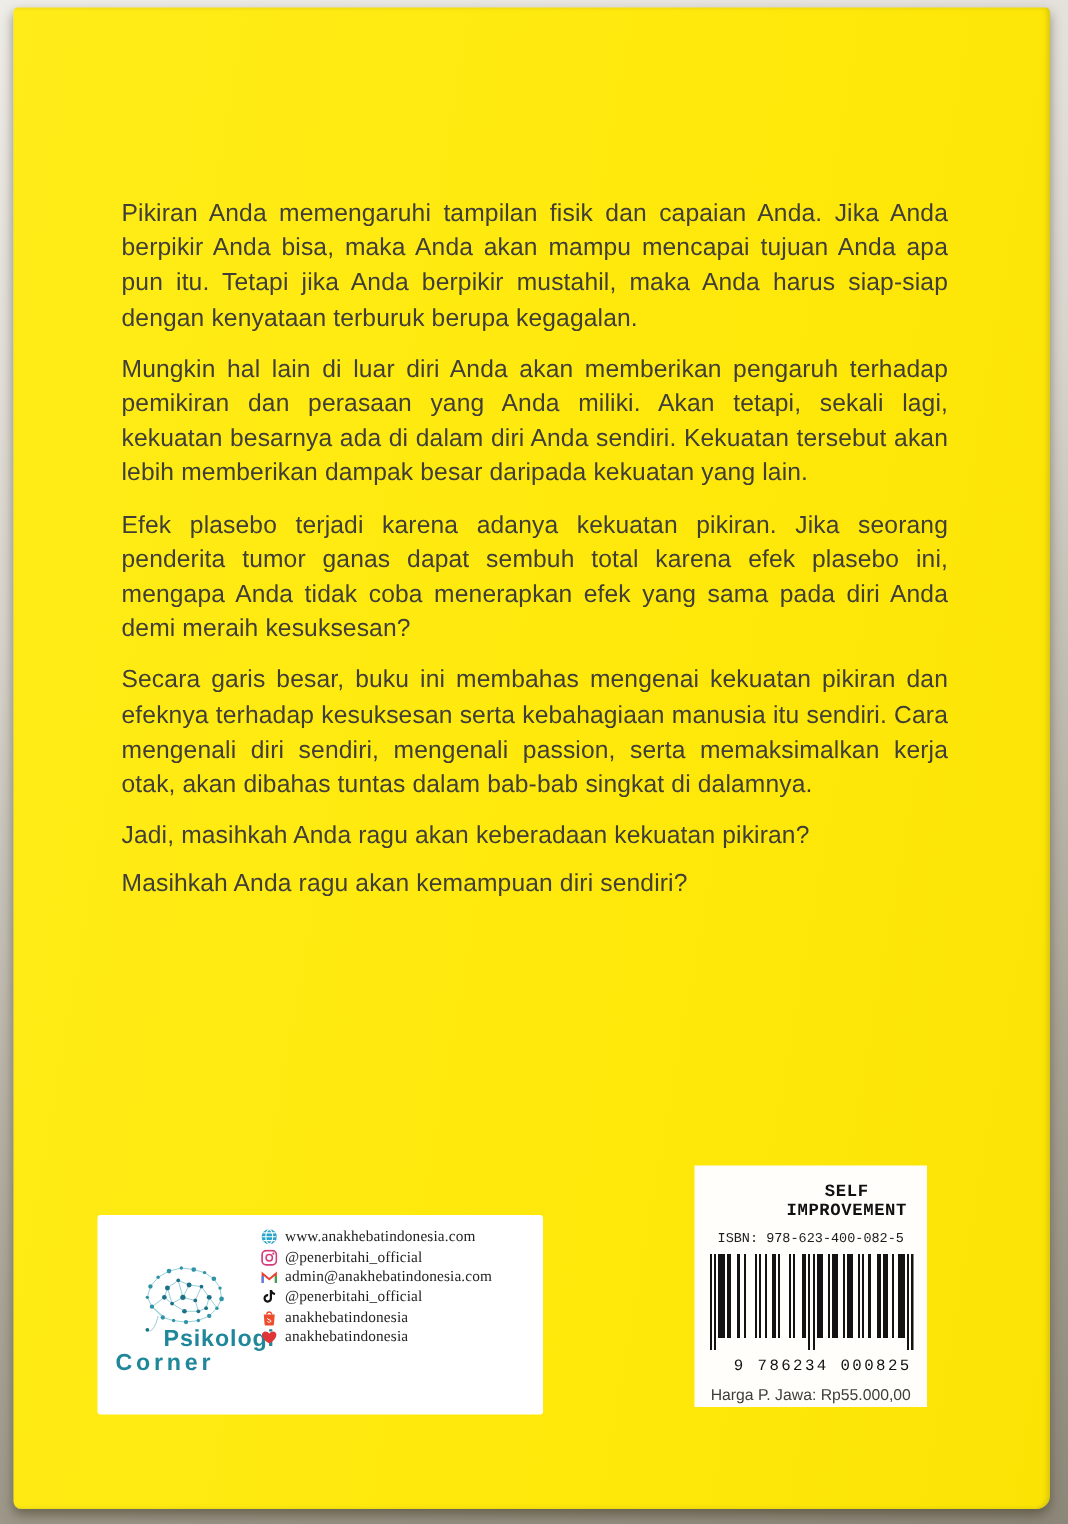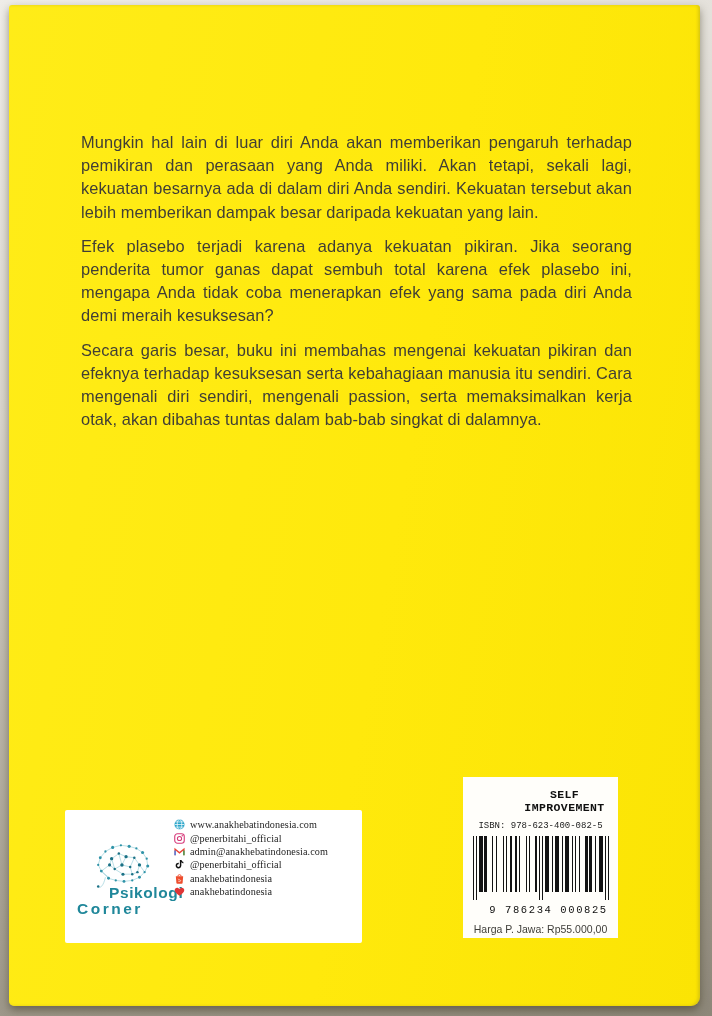--- a/index.html
+++ b/index.html
@@ -56,23 +56,26 @@
   .bc-digits { font-family:"Liberation Mono",monospace; font-size:10.5px; letter-spacing:1.6px; color:#101010; margin-top:0;padding-left:16px; }
   .bc-price { font-size:10.5px; color:#3f3e39; margin-top:7px; }
 </style>
 </head>
 <body>
 
 <div class="photo">
   <div class="cover">
 
     <div class="text-block">
+      <p>Pikiran Anda memengaruhi tampilan fisik dan capaian Anda. Jika Anda berpikir Anda bisa, maka Anda akan mampu mencapai tujuan Anda apa pun itu. Tetapi jika Anda berpikir mustahil, maka Anda harus siap-siap dengan kenyataan terburuk berupa kegagalan.</p>
       <p>Mungkin hal lain di luar diri Anda akan memberikan pengaruh terhadap pemikiran dan perasaan yang Anda miliki. Akan tetapi, sekali lagi, kekuatan besarnya ada di dalam diri Anda sendiri. Kekuatan tersebut akan lebih memberikan dampak besar daripada kekuatan yang lain.</p>
       <p>Efek plasebo terjadi karena adanya kekuatan pikiran. Jika seorang penderita tumor ganas dapat sembuh total karena efek plasebo ini, mengapa Anda tidak coba menerapkan efek yang sama pada diri Anda demi meraih kesuksesan?</p>
       <p>Secara garis besar, buku ini membahas mengenai kekuatan pikiran dan efeknya terhadap kesuksesan serta kebahagiaan manusia itu sendiri. Cara mengenali diri sendiri, mengenali passion, serta memaksimalkan kerja otak, akan dibahas tuntas dalam bab-bab singkat di dalamnya.</p>
+      <p class="question">Jadi, masihkah Anda ragu akan keberadaan kekuatan pikiran?</p>
+      <p class="question">Masihkah Anda ragu akan kemampuan diri sendiri?</p>
     </div>
 
     <div class="brand-card">
 
       <div class="logo">
         <svg class="brain" width="66" height="56" viewBox="0 0 64 54">
           <g stroke="#8fcbd6" stroke-width="0.6" fill="none">
             <path d="M10 30 18 24 20 18 27 13 34 16 42 17 47 24 45 31 40 33 31 33 23 28 18 24"></path>
             <path d="M30 24 34 16 M30 24 23 28 M30 24 38 26 38 26 42 17 M38 26 40 33 M20 18 23 28 M27 13 30 24 M10 30 17 36 M47 24 52 31"></path>
             <path d="M9 17 14 11 21 7 29 5 37 6 44 8 50 12 54 18 55 25 52 31 47 36 40 39 32 40 24 39 17 37 10 30 7 24 9 17"></path>

